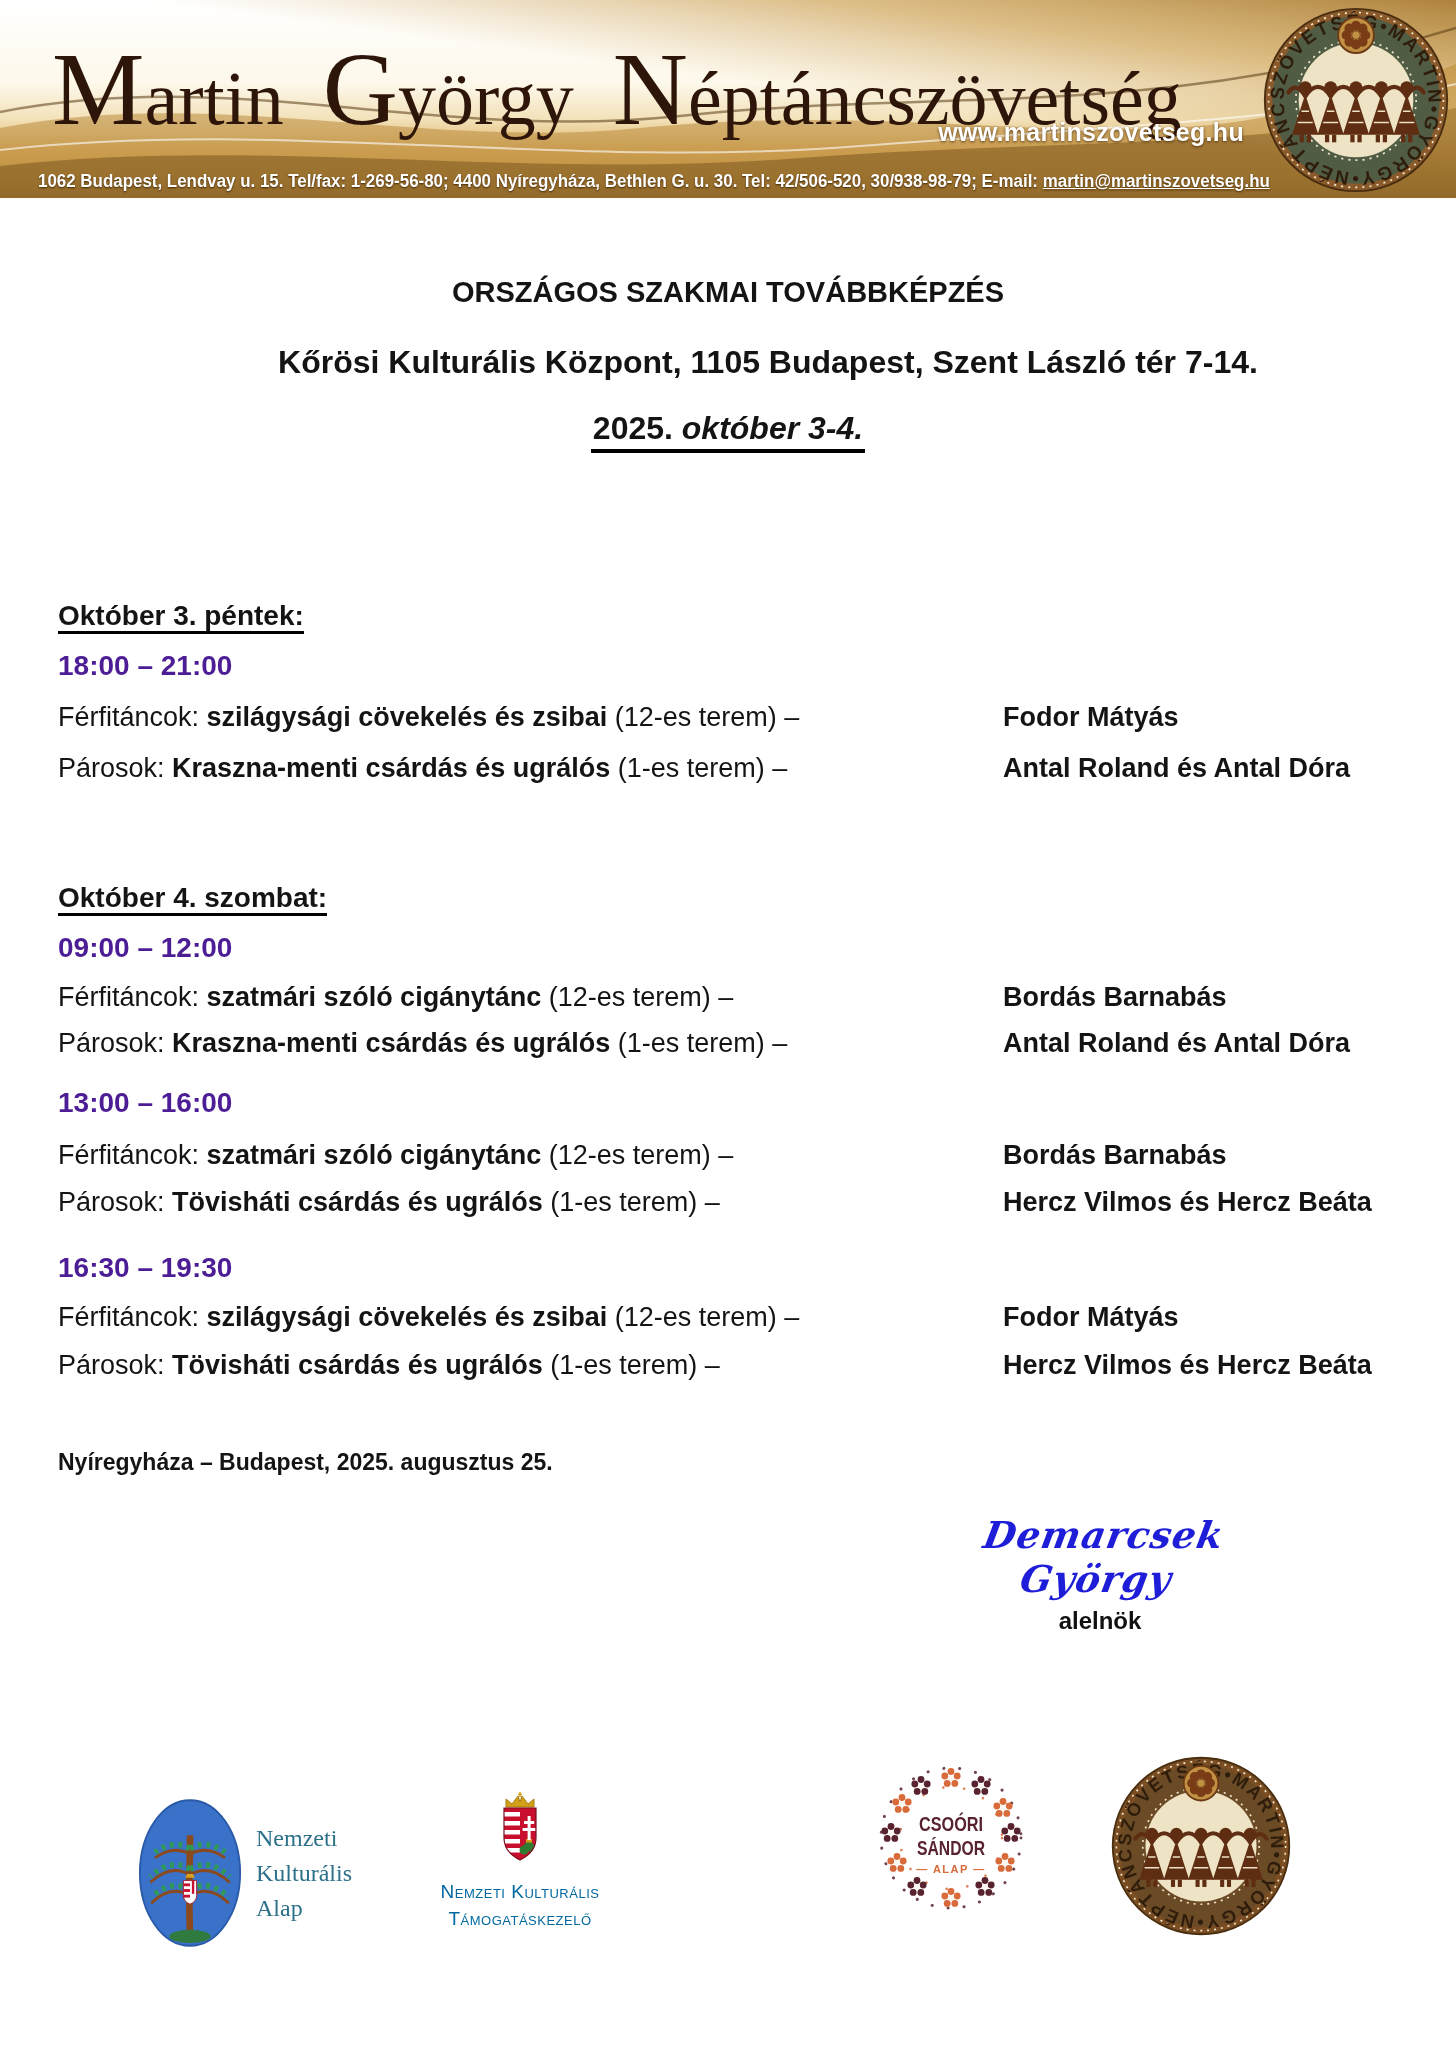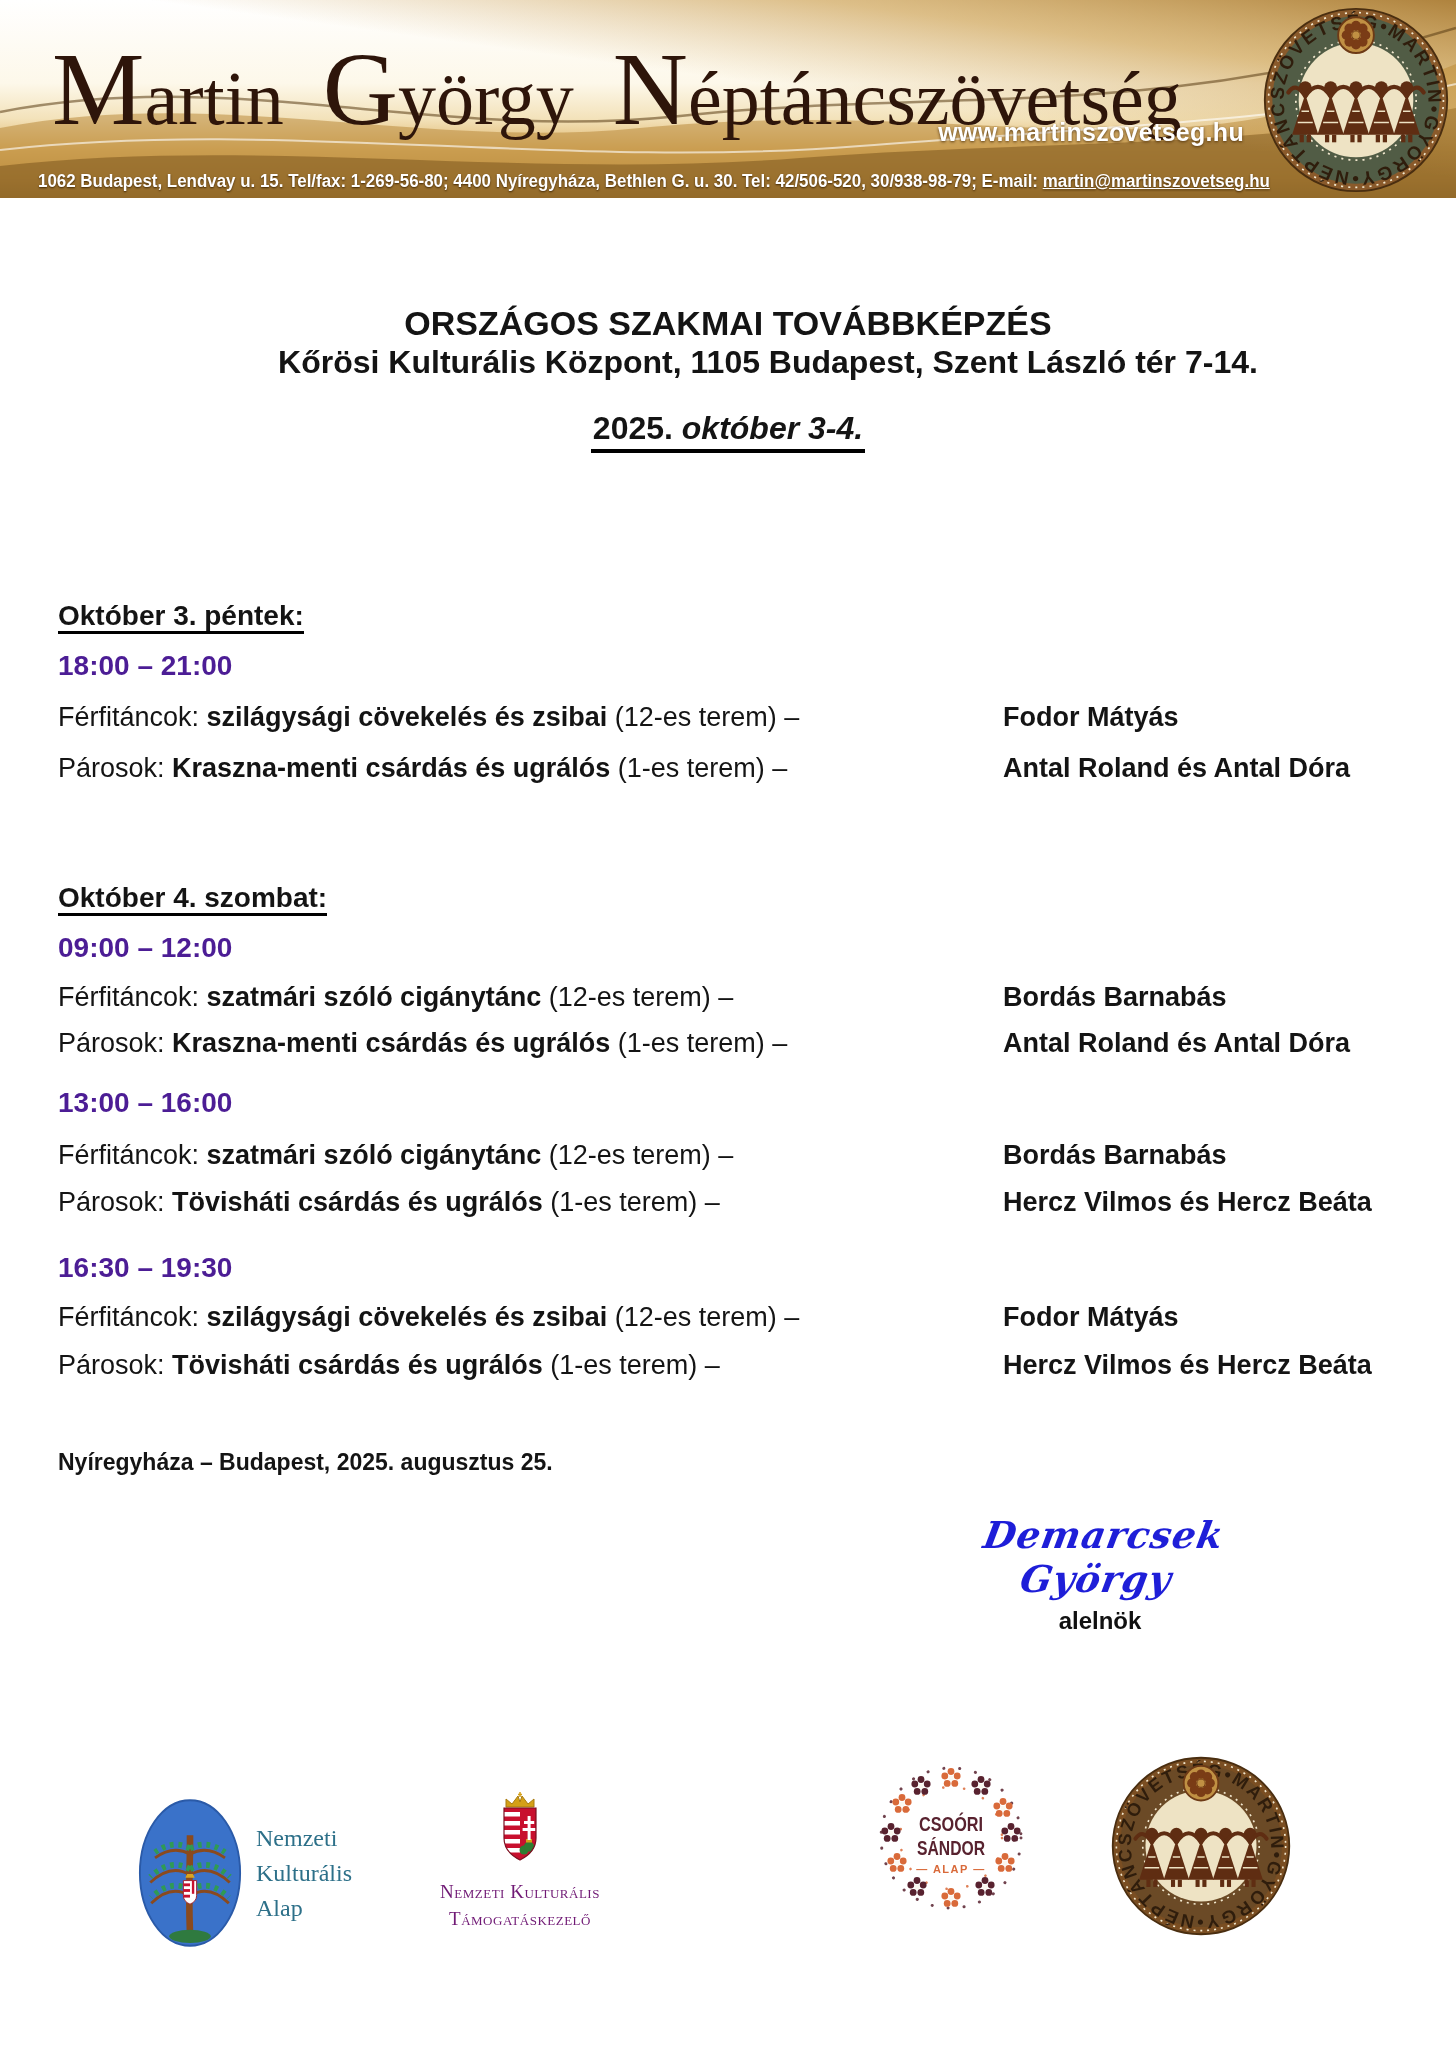--- a/index.html
+++ b/index.html
@@ -17,21 +17,21 @@
   .address{position:absolute;left:38px;bottom:6px;color:#fff;font-weight:bold;font-size:18px;
            white-space:nowrap;text-shadow:0 1px 2px rgba(60,35,0,.95);
            transform:scaleX(.94);transform-origin:left center;}
   .address .email{text-decoration:underline;cursor:pointer;}
   .seal{position:absolute;}
   .seal-h{right:6px;top:4px;width:188px;height:192px;--rim:#8a5a2b;--ring:#515c45;}
   .seal-f{left:1110px;top:1752px;width:182px;height:188px;position:absolute;--rim:#7a4e22;--ring:#6b4a26;}
   
   .abs{position:absolute;}
   .cline{left:0;width:1456px;text-align:center;font-weight:bold;white-space:nowrap;}
-  .t-event{top:276px;font-size:34px;margin-top:28px;}
+  .t-event{top:276px;font-size:29px;}
   .t-venue{top:344px;font-size:32px;padding-left:40px;}
   .t-date{top:410px;font-size:32px;}
   .t-date .u-wrap{border-bottom:4px solid #000;padding:0 2px 3px 2px;}
   .t-date .it{font-style:italic;}
   .t-program{top:474px;font-size:38px;letter-spacing:1px;}
   
   .day-heading{left:58px;font-size:28px;font-weight:bold;white-space:nowrap;}
   .day-heading .u{border-bottom:3.5px solid #000;padding-bottom:0;}
   .time{left:58px;font-size:28px;font-weight:bold;color:#4c1d95;white-space:nowrap;text-align:center;}
   .row{left:58px;width:1360px;font-size:27px;white-space:nowrap;}
@@ -41,22 +41,22 @@
   .closing{left:58px;top:1449px;font-size:23px;font-weight:bold;white-space:nowrap;}
   .sig-block{left:930px;top:1513px;width:340px;text-align:center;}
   .signature{display:inline-block;font-family:"DejaVu Serif","Liberation Serif",serif;
              font-style:italic;font-weight:bold;font-size:37px;color:#1e1ed8;
              transform:skewX(-10deg);letter-spacing:1px;}
   .sig-role{margin-top:6px;font-size:24px;font-weight:bold;color:#111;}
   
   .logo-nka{position:absolute;left:138px;top:1797px;display:flex;align-items:center;gap:14px;}
   .nka-text{font-family:"Liberation Serif","DejaVu Serif",serif;color:#2d7089;font-size:24px;line-height:35px;}
   .logo-nkt{position:absolute;left:412px;top:1792px;width:216px;text-align:center;}
-  .nkt-text{margin-top:10px;font-family:Liberation Serif, serif;font-variant:small-caps;
-            color:#701a75;font-size:19px;line-height:27px;letter-spacing:.5px;}
+  .nkt-text{margin-top:10px;font-family:Liberation Sans, sans-serif;font-variant:small-caps;
+            color:#0369a1;font-size:19px;line-height:27px;letter-spacing:.5px;}
   .logo-csoori{position:absolute;left:876px;top:1763px;width:150px;height:150px;}
 </style>
 </head>
 <body>
 
 <svg width="0" height="0" style="position:absolute" aria-hidden="true">
   <defs>
     <g id="seal-art">
       <circle cx="100" cy="100" r="97" style="fill:var(--rim,#8a5a2b)" stroke="#4a2e10" stroke-width="2"></circle>
       <circle cx="100" cy="100" r="89" style="fill:var(--ring,#55604a)"></circle>

